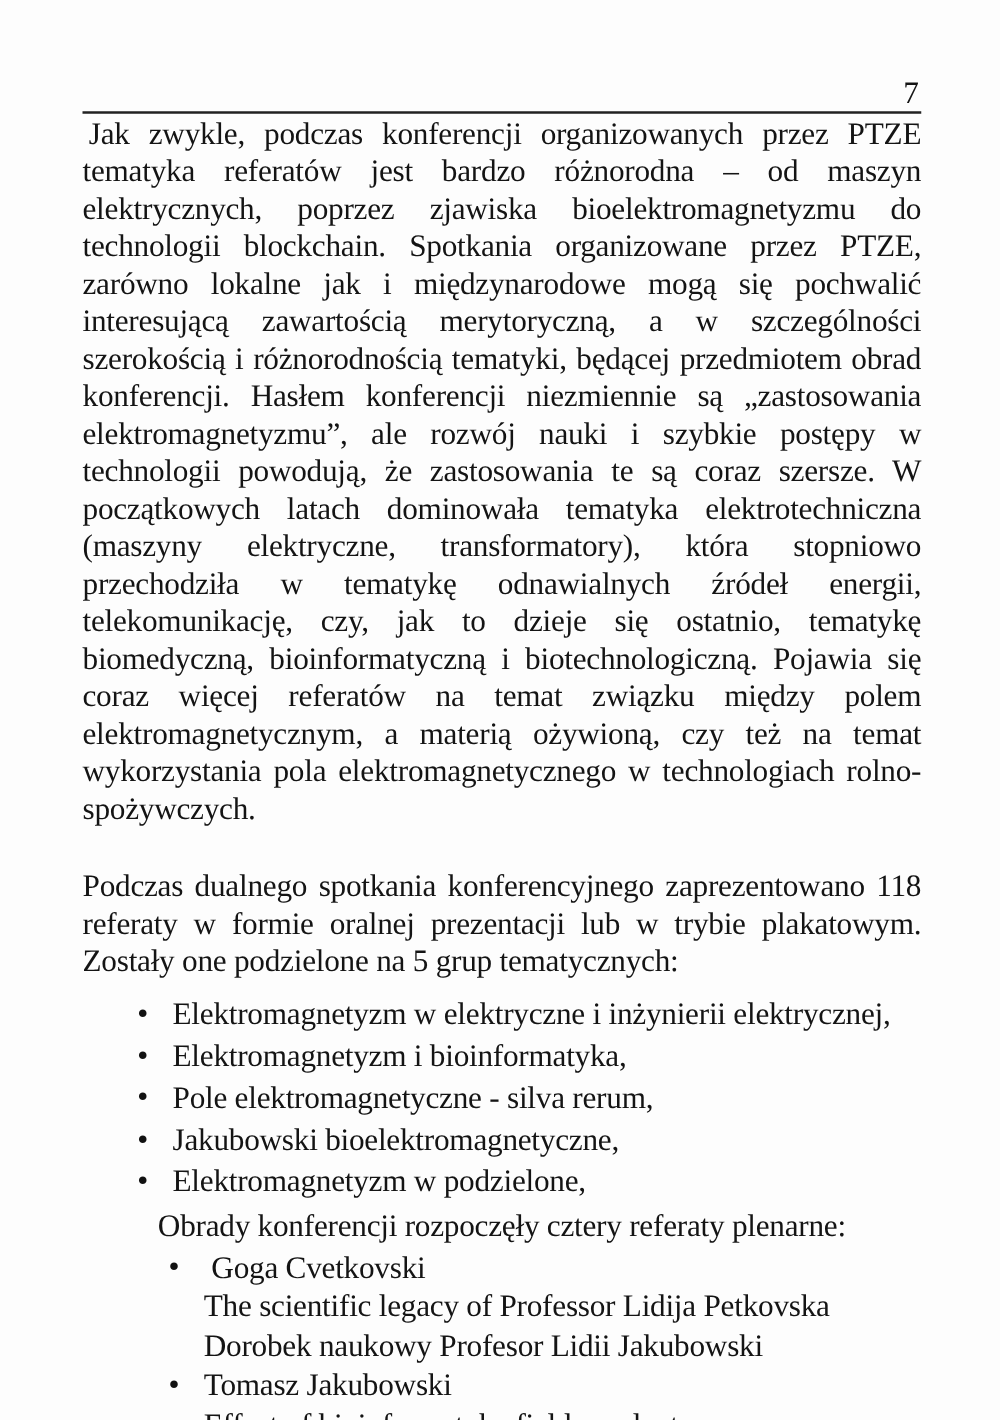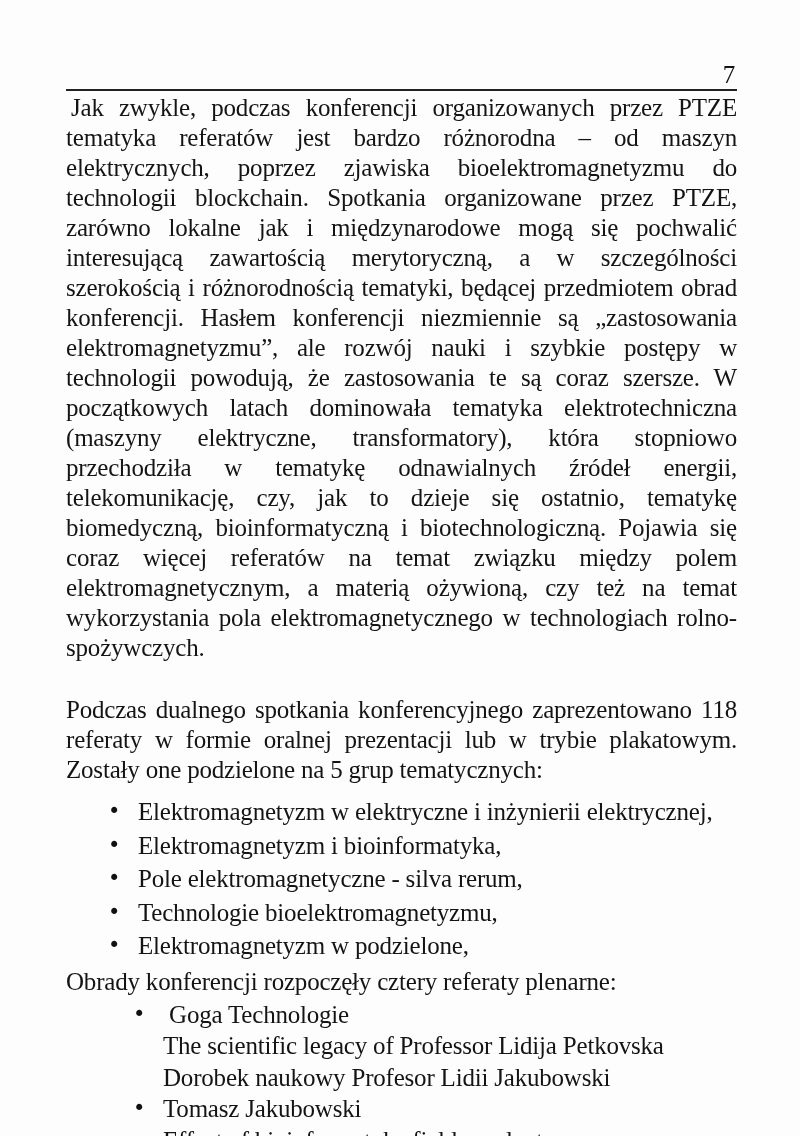--- a/index.html
+++ b/index.html
@@ -41,20 +41,21 @@
     margin-top: 2px;
     text-align: justify;
     text-indent: 5px;
   }
   .p2 {
     text-align: justify;
     margin-top: 32px;
   }
   .p3 {
     margin-top: 4px;
+    text-align: center;
   }
   .em-i { }
   ul.topics, ul.plenary {
     list-style: none;
     margin: 0;
     padding: 0;
   }
   ul.topics { margin-top: 10px; }
   ul.plenary { margin-top: 2px; }
   .topic-item {
@@ -104,34 +105,34 @@
     <li class="topic-item">
       <span class="dot">•</span>
       <span>Elektromagnetyzm i bioinformatyka,</span>
     </li>
     <li class="topic-item">
       <span class="dot">•</span>
       <span>Pole elektromagnetyczne - </span><span class="em-i">silva rerum</span><span>,</span>
     </li>
     <li class="topic-item">
       <span class="dot">•</span>
-      <span>Technologie bioelektromagnetyzmu,</span>
+      <span>Jakubowski bioelektromagnetyczne,</span>
     </li>
     <li class="topic-item">
       <span class="dot">•</span>
       <span>Elektromagnetyzm w podzielone,</span>
     </li>
   </ul>
 
   <p class="para p3">Obrady konferencji rozpoczęły cztery referaty plenarne:</p>
 
   <ul class="plenary">
     <li class="plenary-item">
       <span class="dot">•</span>
-      <div class="plenary-name"> Goga Technologie</div>
+      <div class="plenary-name"> Goga Cvetkovski</div>
       <div class="plenary-title">The scientific legacy of Professor Lidija Petkovska</div>
       <div class="plenary-title">Dorobek naukowy Profesor Lidii Jakubowski</div>
     </li>
     <li class="plenary-item">
       <span class="dot">•</span>
       <div class="plenary-name">Tomasz Jakubowski</div>
       <div class="plenary-title">Effect of bioinformatyka field on plants</div>
       <div class="plenary-title">Oddziaływanie pola elektromagnetycznego na rośliny</div>
     </li>
   </ul>

